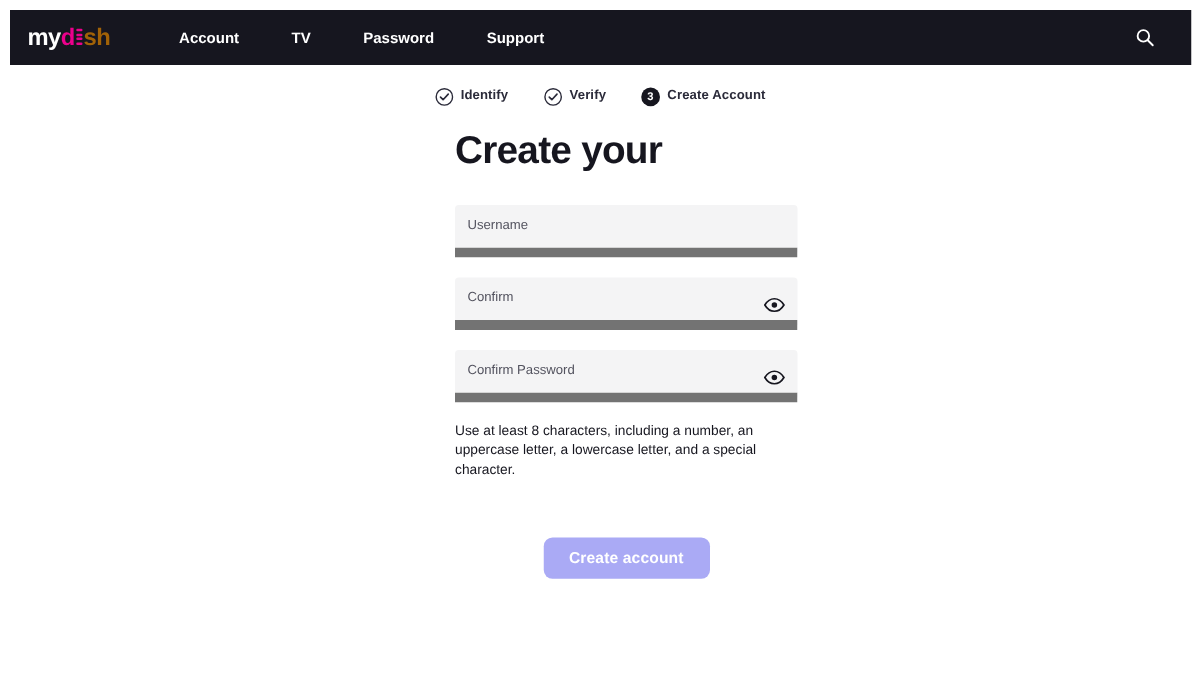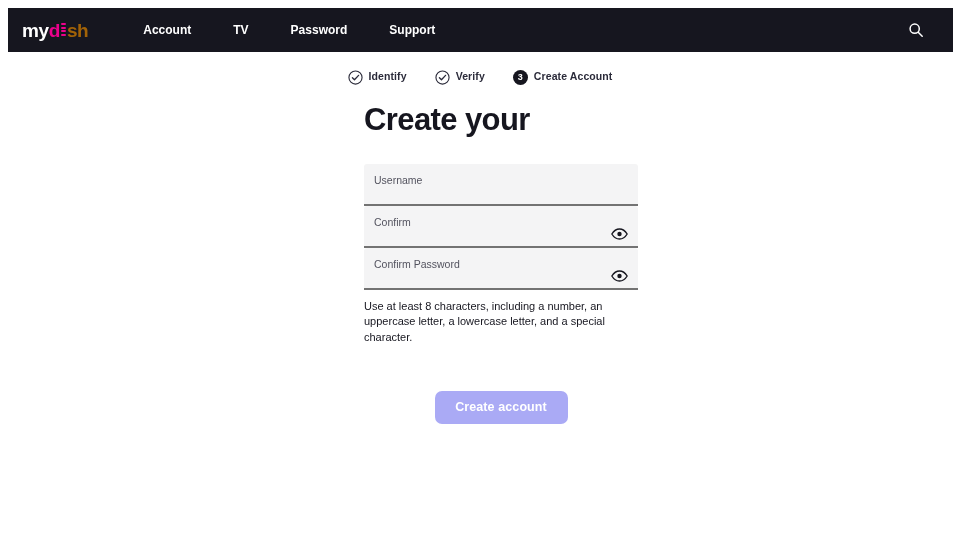--- a/index.html
+++ b/index.html
@@ -150,23 +150,23 @@
     line-height: 1.12;
     letter-spacing: -0.6px;
     margin-bottom: 26px;
   }
 
   .field {
     position: relative;
     width: 274px;
     height: 42px;
     background: #f4f4f5;
-    border-bottom: 2px solid #737373;
+    border-bottom: 8px solid #737373;
     border-radius: 3px 3px 0 0;
-    margin-bottom: 0;
+    margin-bottom: 16px;
   }
   .field-label {
     position: absolute;
     left: 10px;
     top: 11px;
     font-size: 10.5px;
     color: #53535f;
     line-height: 1;
   }
   .field-input {

